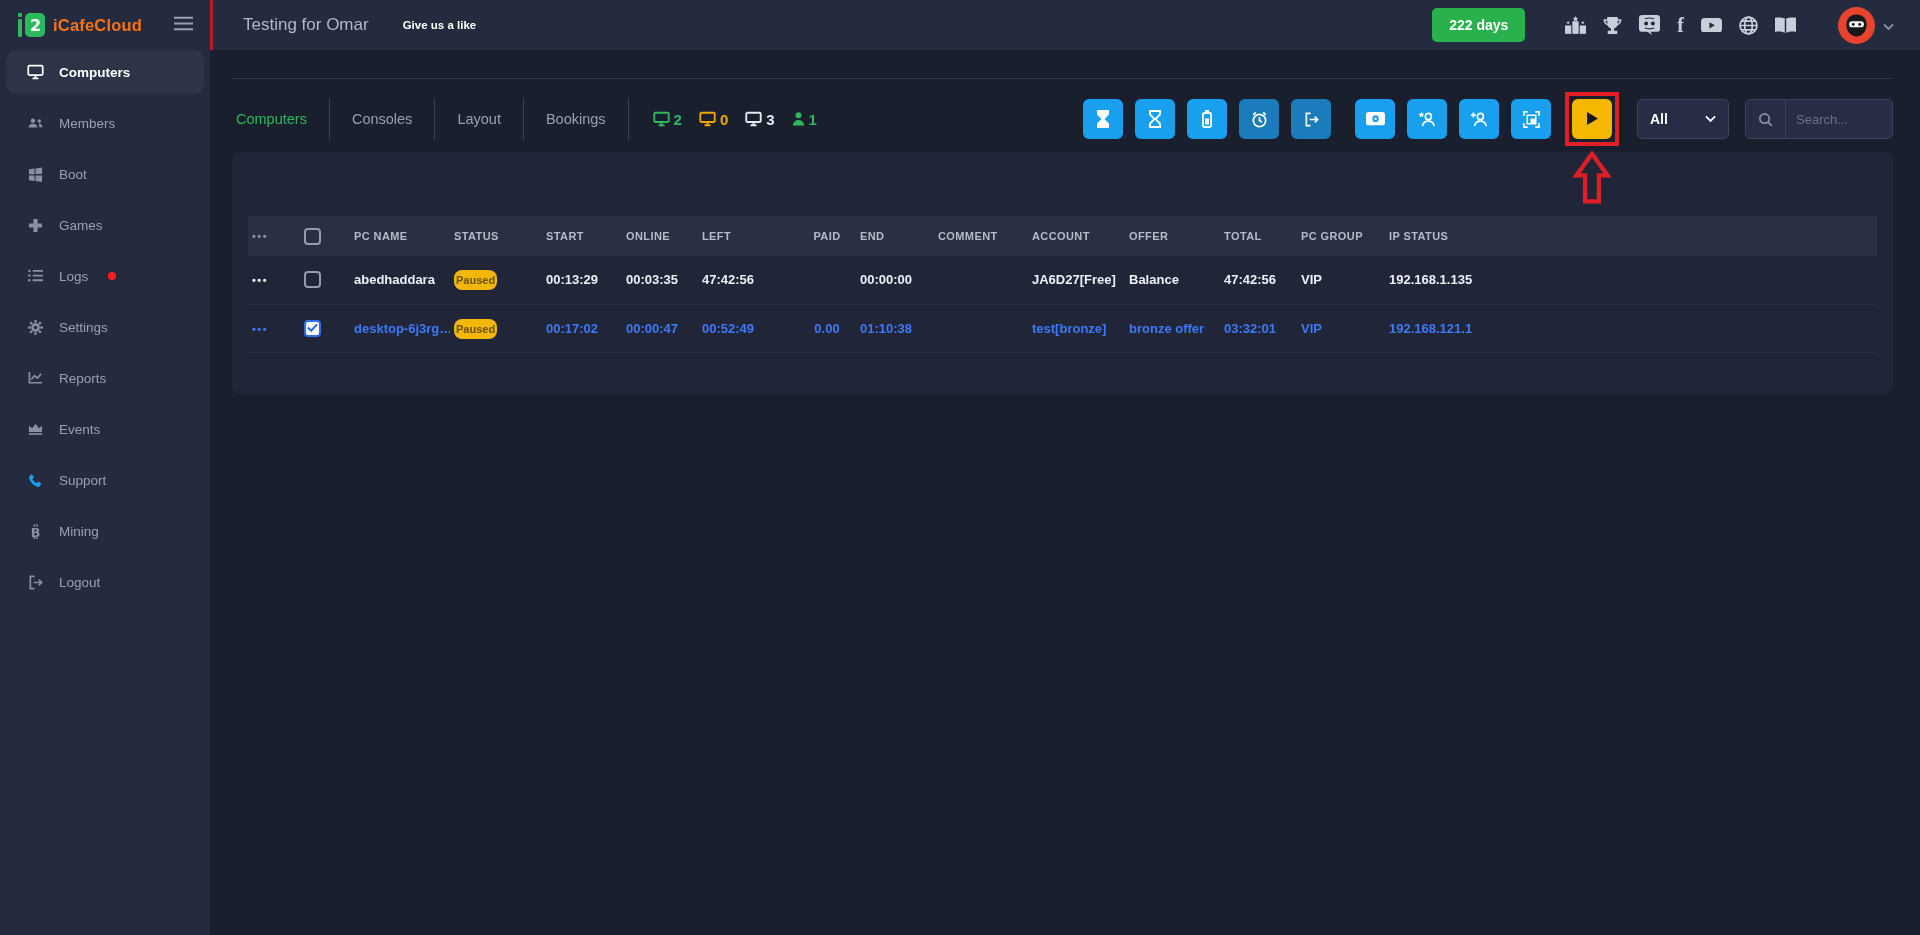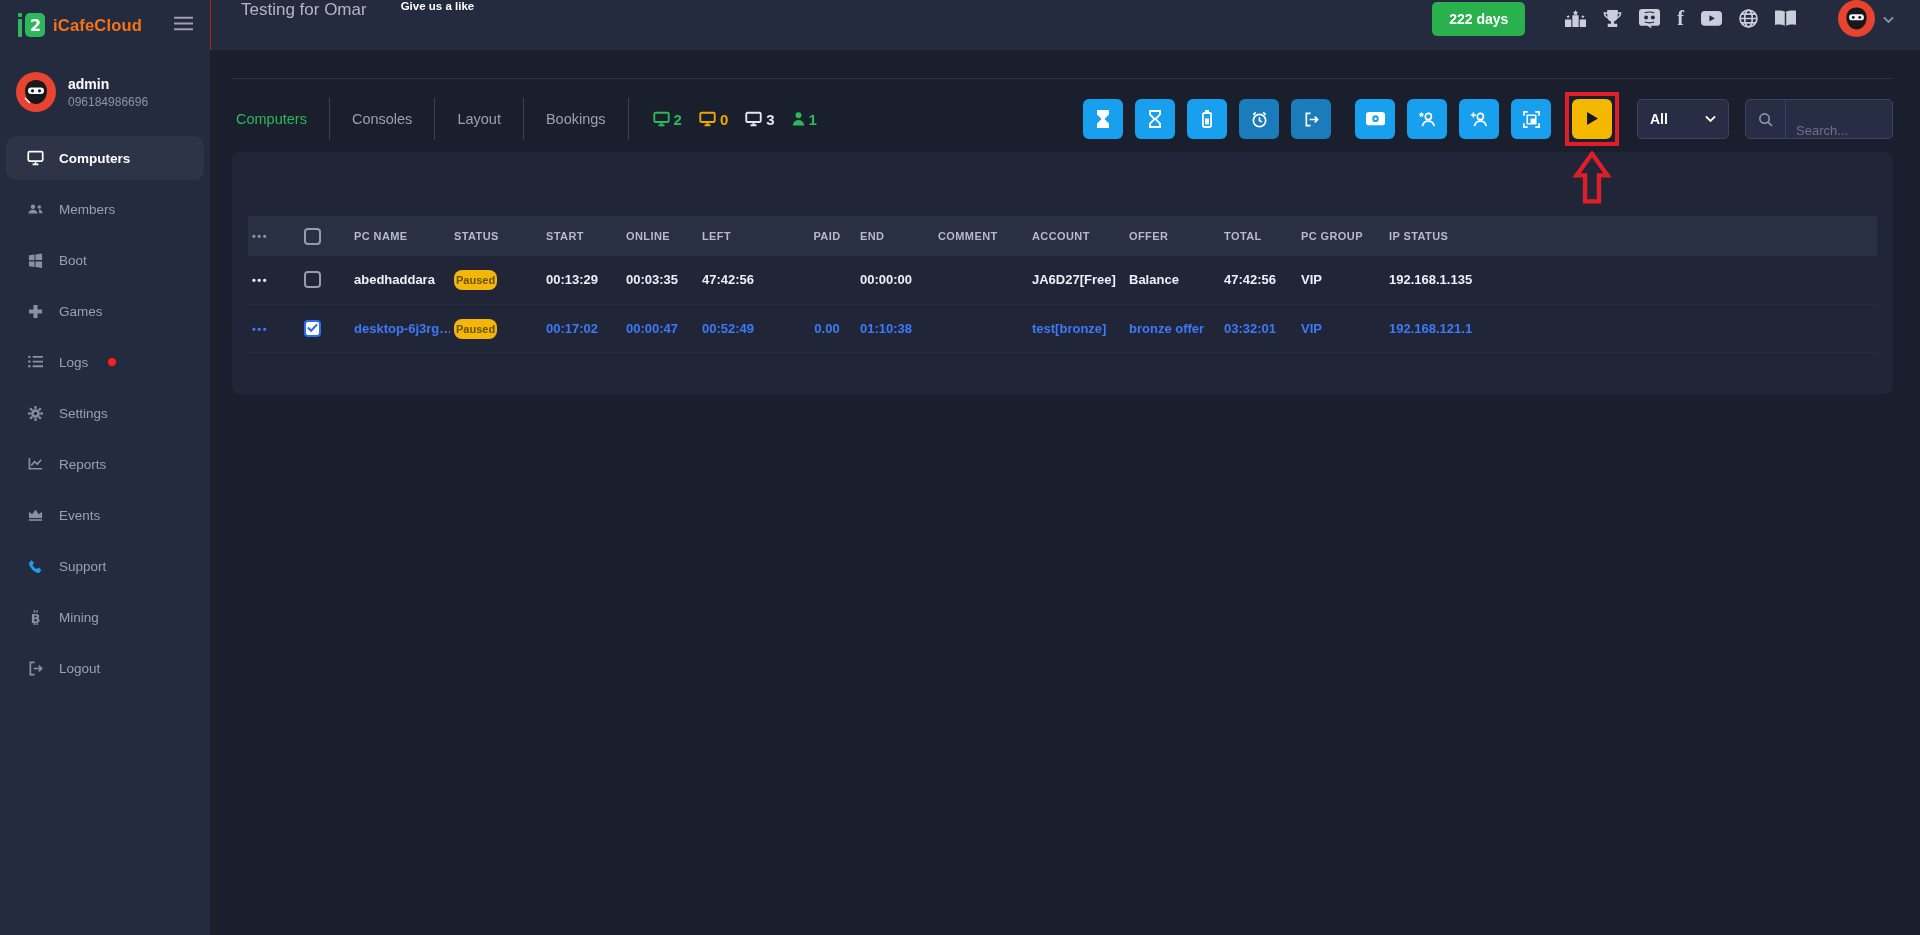--- a/index.html
+++ b/index.html
@@ -15,21 +15,21 @@
   .p-name { font-size:14px; font-weight:bold; color:#fff; }
   .p-phone { font-size:12px; color:#8d93a6; margin-top:3px; }
   .nav-item { display:flex; align-items:center; gap:14px; height:44px; margin:0 6px 7px 6px; padding-left:20px;
               border-radius:10px; color:#9aa0b3; font-size:13.5px; cursor:pointer; }
   .nav-item.active { background:#2d3448; color:#fff; font-weight:bold; }
   .nicon { width:19px; display:flex; justify-content:center; align-items:center; }
   .alert-dot { width:8px; height:8px; border-radius:50%; background:#ff1f1f; margin-left:6px; }
 
   
   .topbar { position:fixed; top:0; left:210px; right:0; height:50px; background:#252b3e;
-            border-left:1px solid #b91c1c; display:flex; align-items:flex-start; padding:0 26px 0 30px; z-index:2; }
+            border-left:3px solid #b91c1c; display:flex; align-items:center; padding:0 26px 0 30px; z-index:2; }
   .page-title { font-size:17px; color:#b2b7c4; }
   .like { font-size:11.5px; font-weight:bold; color:#fff; margin-left:34px; cursor:pointer; }
   .top-right { margin-left:auto; display:flex; align-items:center; }
   .days-btn { background:#28b14c; color:#fff; font-weight:bold; font-size:14px; padding:9px 17px;
               border-radius:5px; border:none; cursor:pointer; font-family:inherit; }
   .top-icons { display:flex; align-items:center; gap:17px; margin-left:40px; color:#c9cedb; }
   .top-icons .ticon { display:flex; align-items:center; cursor:pointer; }
   .fb { font-size:20px; font-weight:bold; color:#c9cedb; font-family:"Liberation Serif", serif; }
   .avatar-wrap { margin-left:42px; display:flex; align-items:center; gap:8px; cursor:pointer; }
 
@@ -49,21 +49,21 @@
           display:flex; align-items:center; justify-content:center; margin-left:12px; }
   .tbtn.dim { background:#1b7cbb; }
   .sp24 { width:12px; }
   .play-box { border:4px solid #e11e26; padding:3px; margin-left:14px; position:relative; }
   .tbtn.play { background:#f5b800; margin-left:0; }
   .hint-arrow { position:absolute; top:calc(100% + 9px); left:50%; transform:translateX(-50%); }
 
   .filter { display:flex; align-items:center; justify-content:space-between; width:92px; height:40px;
             background:#262d45; border:1px solid #3c4360; border-radius:5px; padding:0 12px; margin-left:18px;
             font-weight:bold; font-size:14px; color:#fff; cursor:pointer; }
-  .search { display:flex; align-items:flex-end; height:40px; background:#262d45; border:1px solid #3c4360;
+  .search { display:flex; align-items:center; height:40px; background:#262d45; border:1px solid #3c4360;
             border-radius:5px; margin-left:16px; overflow:hidden; }
   .sicon { width:40px; height:100%; display:flex; align-items:center; justify-content:center; border-right:1px solid #3c4360; }
   .search input { background:transparent; border:none; outline:none; color:#dfe3ee; font-size:13px; width:106px;
                   padding:0 10px; font-family:inherit; }
   .search input::placeholder { color:#6b7288; }
 
   
   .card { margin:6px 27px 0 22px; background:#202638; border-radius:8px; height:242px; padding:64px 16px 0; }
   table { width:100%; border-collapse:collapse; table-layout:fixed; }
   thead tr { background:#2a3043; height:40px; }
@@ -96,36 +96,20 @@
     <span class="brand">iCafeCloud</span>
     <span class="burger">
       <svg viewBox="0 0 20 14" width="21" height="15">
           <g stroke="#9aa0b2" stroke-width="2">
             <path d="M1 1.5h18M1 7h18M1 12.5h18"></path>
           </g>
         </svg>
     </span>
   </div>
 
-  <div class="profile">
-    <span style="display:flex;">
-      <svg viewBox="0 0 40 40" width="40" height="40">
-        <circle cx="20" cy="20" r="20" fill="#e8432e"></circle>
-        <path d="M20 8c-7 0-11 5-11 11 0 7 5 13 11 13s11-6 11-13c0-6-4-11-11-11z" fill="#17181c"></path>
-        <rect x="12" y="15.5" width="16" height="6.5" rx="3.2" fill="#f5f6f8"></rect>
-        <circle cx="16.5" cy="18.8" r="1.6" fill="#17181c"></circle>
-          <circle cx="23.5" cy="18.8" r="1.6" fill="#17181c"></circle>
-        <path d="M9 26l5 5" stroke="#f5f6f8" stroke-width="1.5"></path>
-      </svg>
-    </span>
-    <span>
-      <div class="p-name">admin</div>
-      <div class="p-phone">096184986696</div>
-    </span>
-  </div>
 
   <nav>
     <div class="nav-item active">
       <span class="nicon">
         <svg viewBox="0 0 20 18" width="17">
             <rect x="1.5" y="2" width="17" height="11" rx="1.5" fill="none" stroke="#fff" stroke-width="2"></rect>
             <path d="M6.5 16.8h7M10 13v3.8" stroke="#fff" stroke-width="2"></path>
           </svg>
       </span>
         <span>Computers</span>

